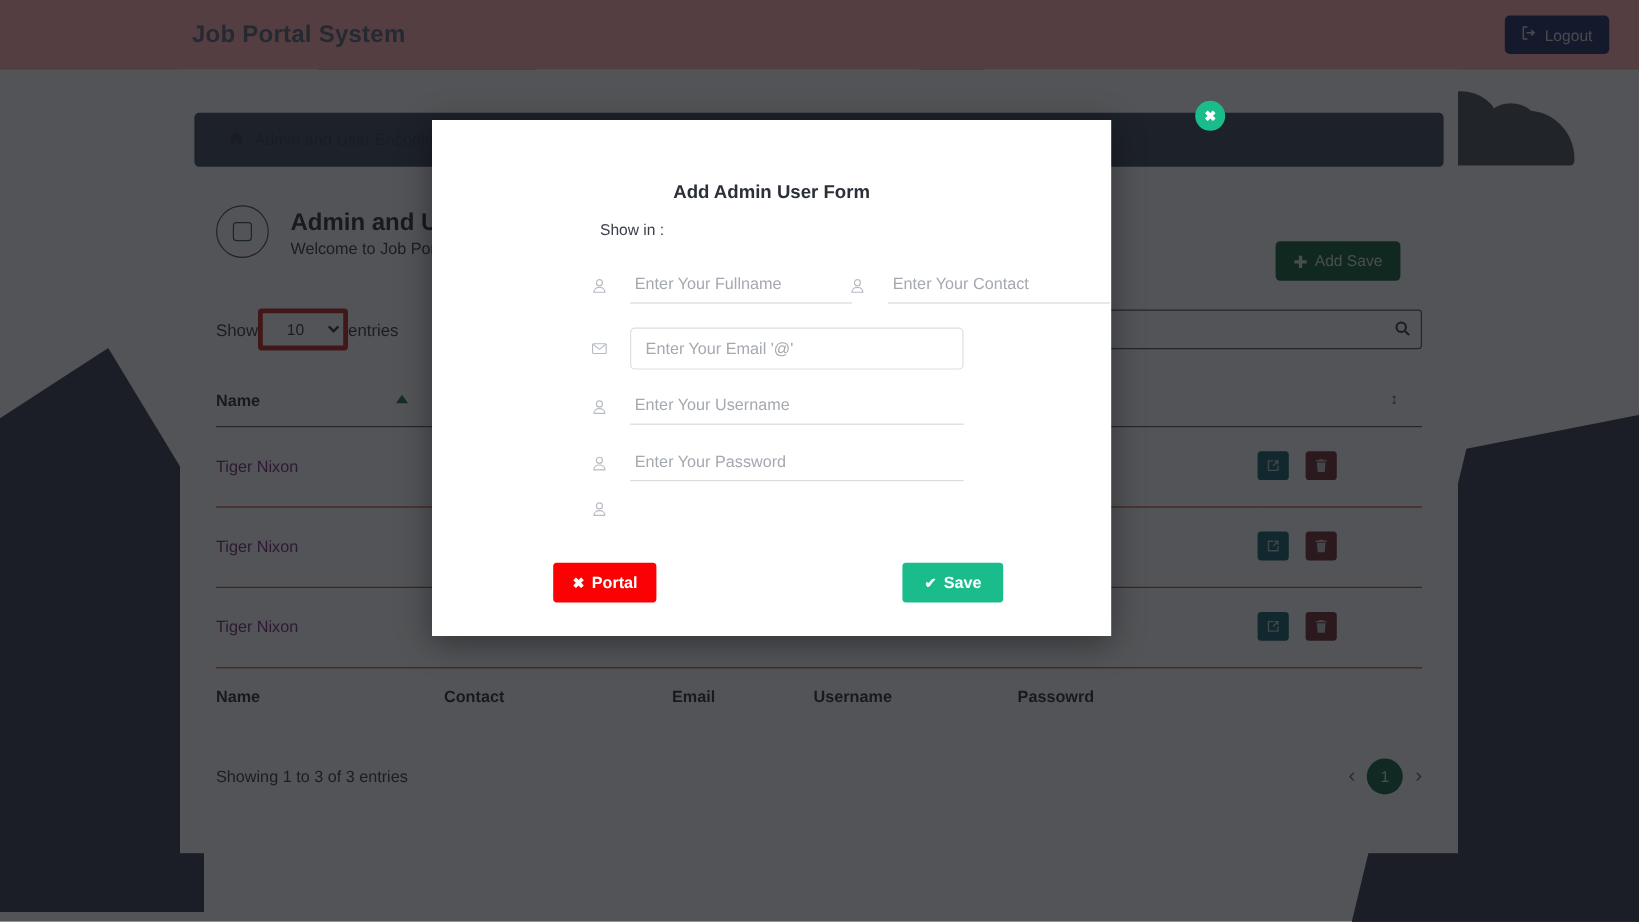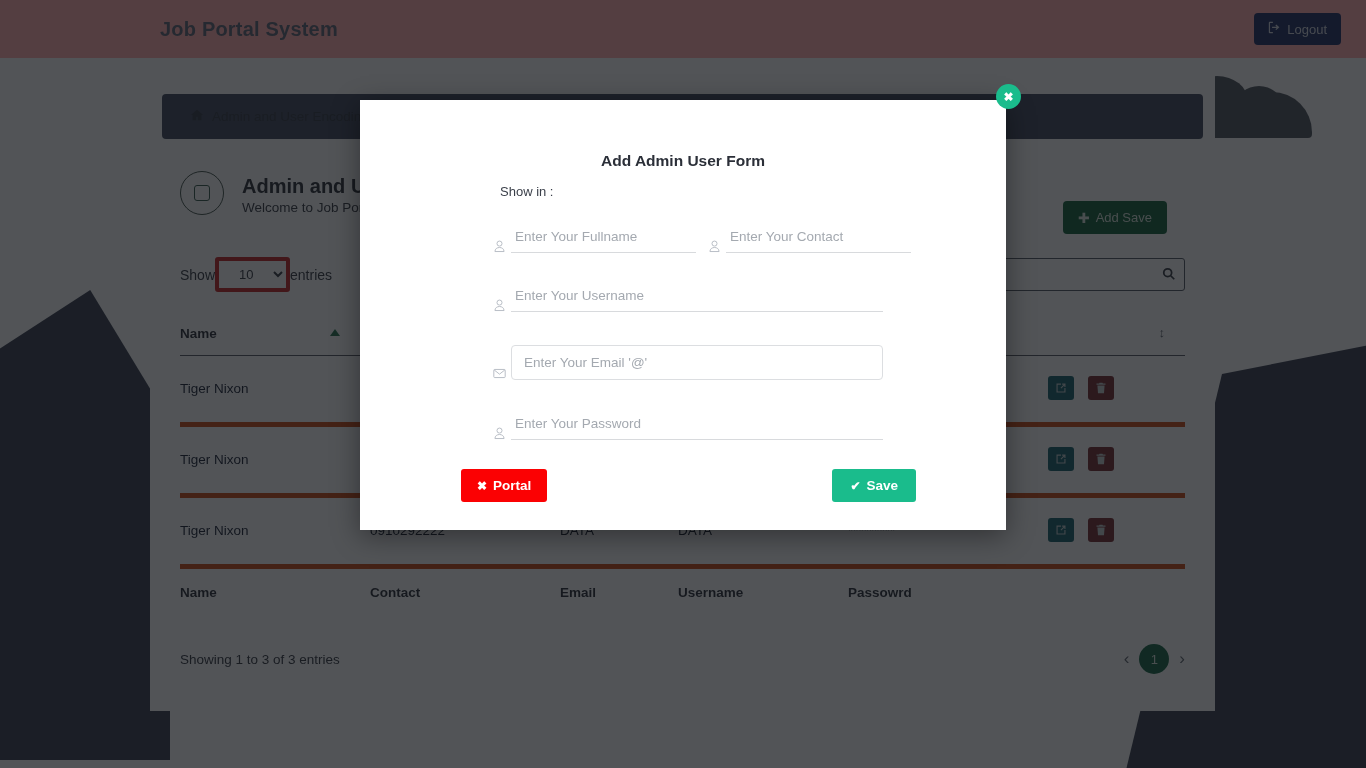--- a/index.html
+++ b/index.html
@@ -181,23 +181,23 @@
   table.dt { width: calc(100% - 60px); margin: 22px 30px 0 30px; border-collapse: collapse; }
   table.dt th {
     text-align: left;
     font-size: 13.5px; font-weight: bold; color: #1f232b;
     padding: 12px 0 14px 0;
     border-bottom: 1.5px solid #4c515b;
     position: relative;
   }
   table.dt tfoot th { border-top: 1.5px solid #4c515b; border-bottom: none; padding-top: 16px;}
   table.dt td {
-    font-size: 13.5px; color: #0f172a;
+    font-size: 13.5px; color: #701a75;
     padding: 20px 0 22px 0;
-    border-bottom: 5px solid #c2410c;
+    border-bottom: 1px solid #c2410c;
   }
   .col-name { width: 190px; }
   .col-contact { width: 190px; }
   .col-email { width: 118px; }
   .col-username { width: 170px; }
   .col-password { width: 200px; }
   .sort-asc:after {
     content:""; position:absolute; right: 30px; top: 15px;
     border-left:5px solid transparent; border-right:5px solid transparent;
     border-bottom:7px solid #1d6a46;
@@ -232,21 +232,21 @@
   
   .overlay {
     position: absolute; inset: 0;
     background: rgba(20,22,26,0.72);
   }
 
   
   .modal {
     position: absolute;
     left: 360px; top: 100px;
-    width: 646px; height: 430px;
+    width: 566px; height: 430px;
     background: #fff;
     box-shadow: 0 6px 26px rgba(0,0,0,.4);
   }
   .modal-close {
     position: absolute; left: 996px; top: 84px;
     width: 25px; height: 25px; border-radius: 50%;
     background: #1abc8c; border: none;
     color: #fff; font-size: 12px; font-weight: bold;
     display: flex; align-items: center; justify-content: center;
     cursor: pointer; z-index: 5;
@@ -255,23 +255,23 @@
     text-align: center;
     font-size: 15.5px; font-weight: bold;
     color: #2b2f38;
     padding-top: 52px;
   }
   .fill-in { font-size: 13px; color: #3a3f49; padding: 14px 0 0 140px; }
 
   .form-body { padding: 14px 0 0 0; }
   .row2 { display: flex; gap: 0; padding: 0 0 0 0; }
   .fgrp {
-    display: flex; align-items: flex-end;
-    gap: 4px;
-    margin: 0 0 13px 0;
+    display: flex; align-items: center;
+    gap: 18px;
+    margin: 0 0 0 0;
     padding: 10px 0 0 0;
   }
   .fgrp .fi { width: 16px; flex: none; display:flex; align-items:center; justify-content:center; }
   .fgrp .fi svg { width: 13px; height: 13px; fill: #b7bcc4; }
   .underline-input {
     flex: 1;
     border: none;
     border-bottom: 1px solid #d8dadd;
     outline: none;
     padding: 6px 4px 8px 4px;
@@ -516,38 +516,38 @@
         <span class="fi">
           <svg viewBox="0 0 16 16">
               <circle cx="8" cy="4.4" r="3.1" fill="none" stroke="#b7bcc4" stroke-width="1.2"></circle>
               <path d="M2.4 14.2c0-3.1 2.5-5 5.6-5s5.6 1.9 5.6 5z" fill="none" stroke="#b7bcc4" stroke-width="1.2"></path>
             </svg>
         </span>
         <input class="underline-input" placeholder="Enter Your Contact" style="">
       </div>
     </div>
 
+    <div class="fgrp pad-l" style="padding-right:123px;padding-top:20px;">
+      <span class="fi">
+        <svg viewBox="0 0 16 16">
+            <rect x="1" y="3" width="14" height="10" rx="1" fill="none" stroke="#b7bcc4" stroke-width="1.2"></rect>
+            <path d="M1.4 3.6 8 8.8l6.6-5.2" fill="none" stroke="#b7bcc4" stroke-width="1.2"></path>
+          </svg>
+      </span>
+      <input class="boxed-input" placeholder="Enter Your Email '@'" style="">
+    </div>
+
     <div class="fgrp pad-l" style="padding-right:123px;padding-top:16px;">
       <span class="fi">
         <svg viewBox="0 0 16 16">
             <circle cx="8" cy="4.4" r="3.1" fill="none" stroke="#b7bcc4" stroke-width="1.2"></circle>
             <path d="M2.4 14.2c0-3.1 2.5-5 5.6-5s5.6 1.9 5.6 5z" fill="none" stroke="#b7bcc4" stroke-width="1.2"></path>
           </svg>
       </span>
       <input class="underline-input" placeholder="Enter Your Username" style="">
-    </div>
-
-    <div class="fgrp pad-l" style="padding-right:123px;padding-top:20px;">
-      <span class="fi">
-        <svg viewBox="0 0 16 16">
-            <rect x="1" y="3" width="14" height="10" rx="1" fill="none" stroke="#b7bcc4" stroke-width="1.2"></rect>
-            <path d="M1.4 3.6 8 8.8l6.6-5.2" fill="none" stroke="#b7bcc4" stroke-width="1.2"></path>
-          </svg>
-      </span>
-      <input class="boxed-input" placeholder="Enter Your Email '@'" style="">
     </div>
 
     <div class="fgrp pad-l" style="padding-right:123px;padding-top:17px;">
       <span class="fi">
         <svg viewBox="0 0 16 16">
             <circle cx="8" cy="4.4" r="3.1" fill="none" stroke="#b7bcc4" stroke-width="1.2"></circle>
             <path d="M2.4 14.2c0-3.1 2.5-5 5.6-5s5.6 1.9 5.6 5z" fill="none" stroke="#b7bcc4" stroke-width="1.2"></path>
           </svg>
       </span>
       <input class="underline-input" type="password" placeholder="Enter Your Password" style="">

